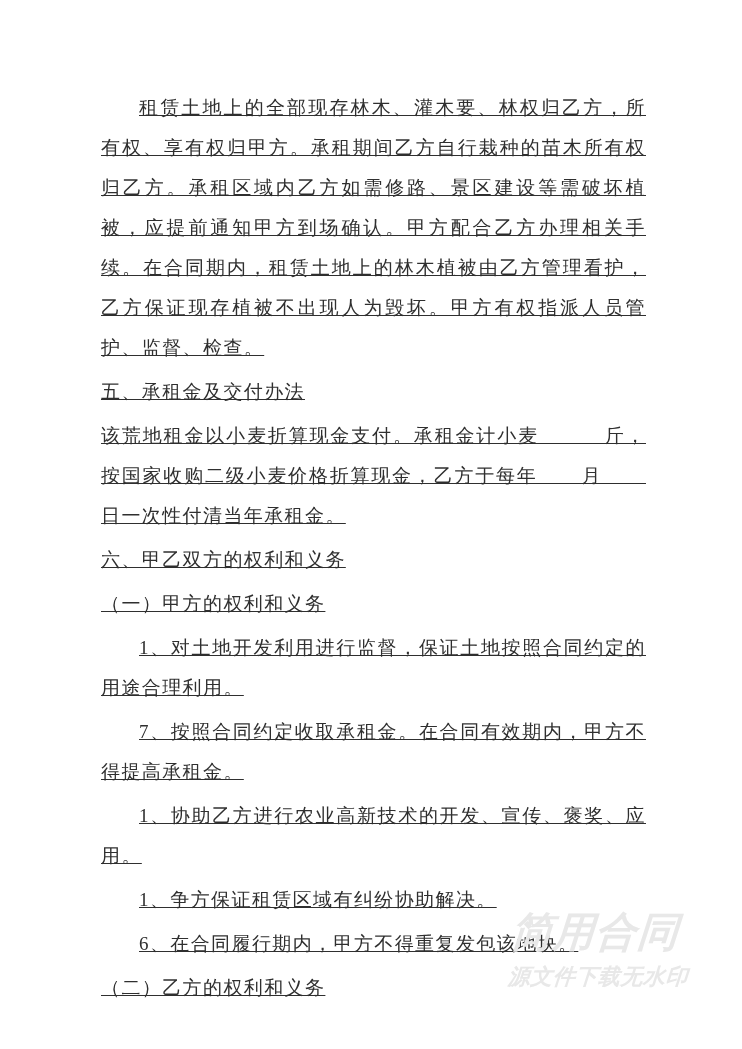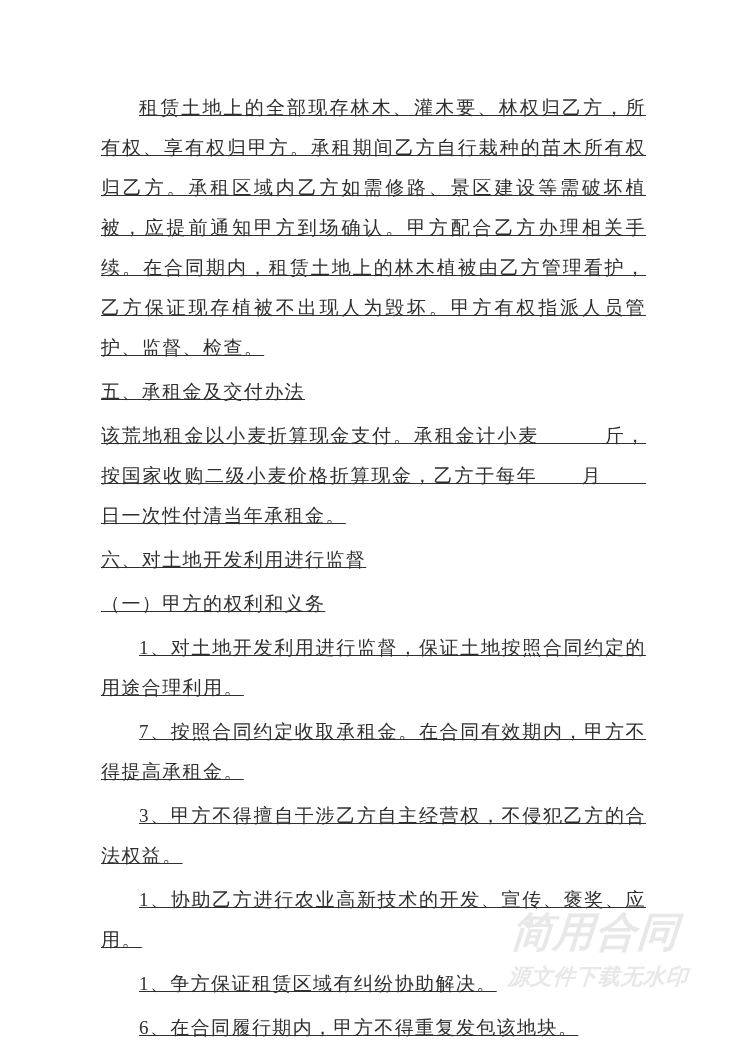--- a/index.html
+++ b/index.html
@@ -64,25 +64,24 @@
 </style>
 </head>
 <body>
 
 <div class="page">
 
   <div class="doc">
     <p class="indent">租赁土地上的全部现存林木、灌木要、林权归乙方，所有权、享有权归甲方。承租期间乙方自行栽种的苗木所有权归乙方。承租区域内乙方如需修路、景区建设等需破坏植被，应提前通知甲方到场确认。甲方配合乙方办理相关手续。在合同期内，租赁土地上的林木植被由乙方管理看护，乙方保证现存植被不出现人为毁坏。甲方有权指派人员管护、监督、检查。</p>
     <p class="flush">五、承租金及交付办法</p>
     <p class="flush">该荒地租金以小麦折算现金支付。承租金计小麦______斤，按国家收购二级小麦价格折算现金，乙方于每年____月____日一次性付清当年承租金。</p>
-    <p class="flush">六、对土地开发利用进行监督</p>
+    <p class="flush">六、甲乙双方的权利和义务</p>
     <p class="flush">（一）甲方的权利和义务</p>
     <p class="indent">1、对土地开发利用进行监督，保证土地按照合同约定的用途合理利用。</p>
     <p class="indent">7、按照合同约定收取承租金。在合同有效期内，甲方不得提高承租金。</p>
-    <p class="indent">3、甲方不得擅自干涉乙方自主经营权，不侵犯乙方的合法权益。</p>
     <p class="indent">1、协助乙方进行农业高新技术的开发、宣传、褒奖、应用。</p>
     <p class="indent">1、争方保证租赁区域有纠纷协助解决。</p>
     <p class="indent">6、在合同履行期内，甲方不得重复发包该地块。</p>
     <p class="flush">（二）乙方的权利和义务</p>
   </div>
 
   <div class="watermark">
     <div class="wm-title">简用合同</div>
     <div class="wm-subtitle">源文件下载无水印</div>
   </div>

